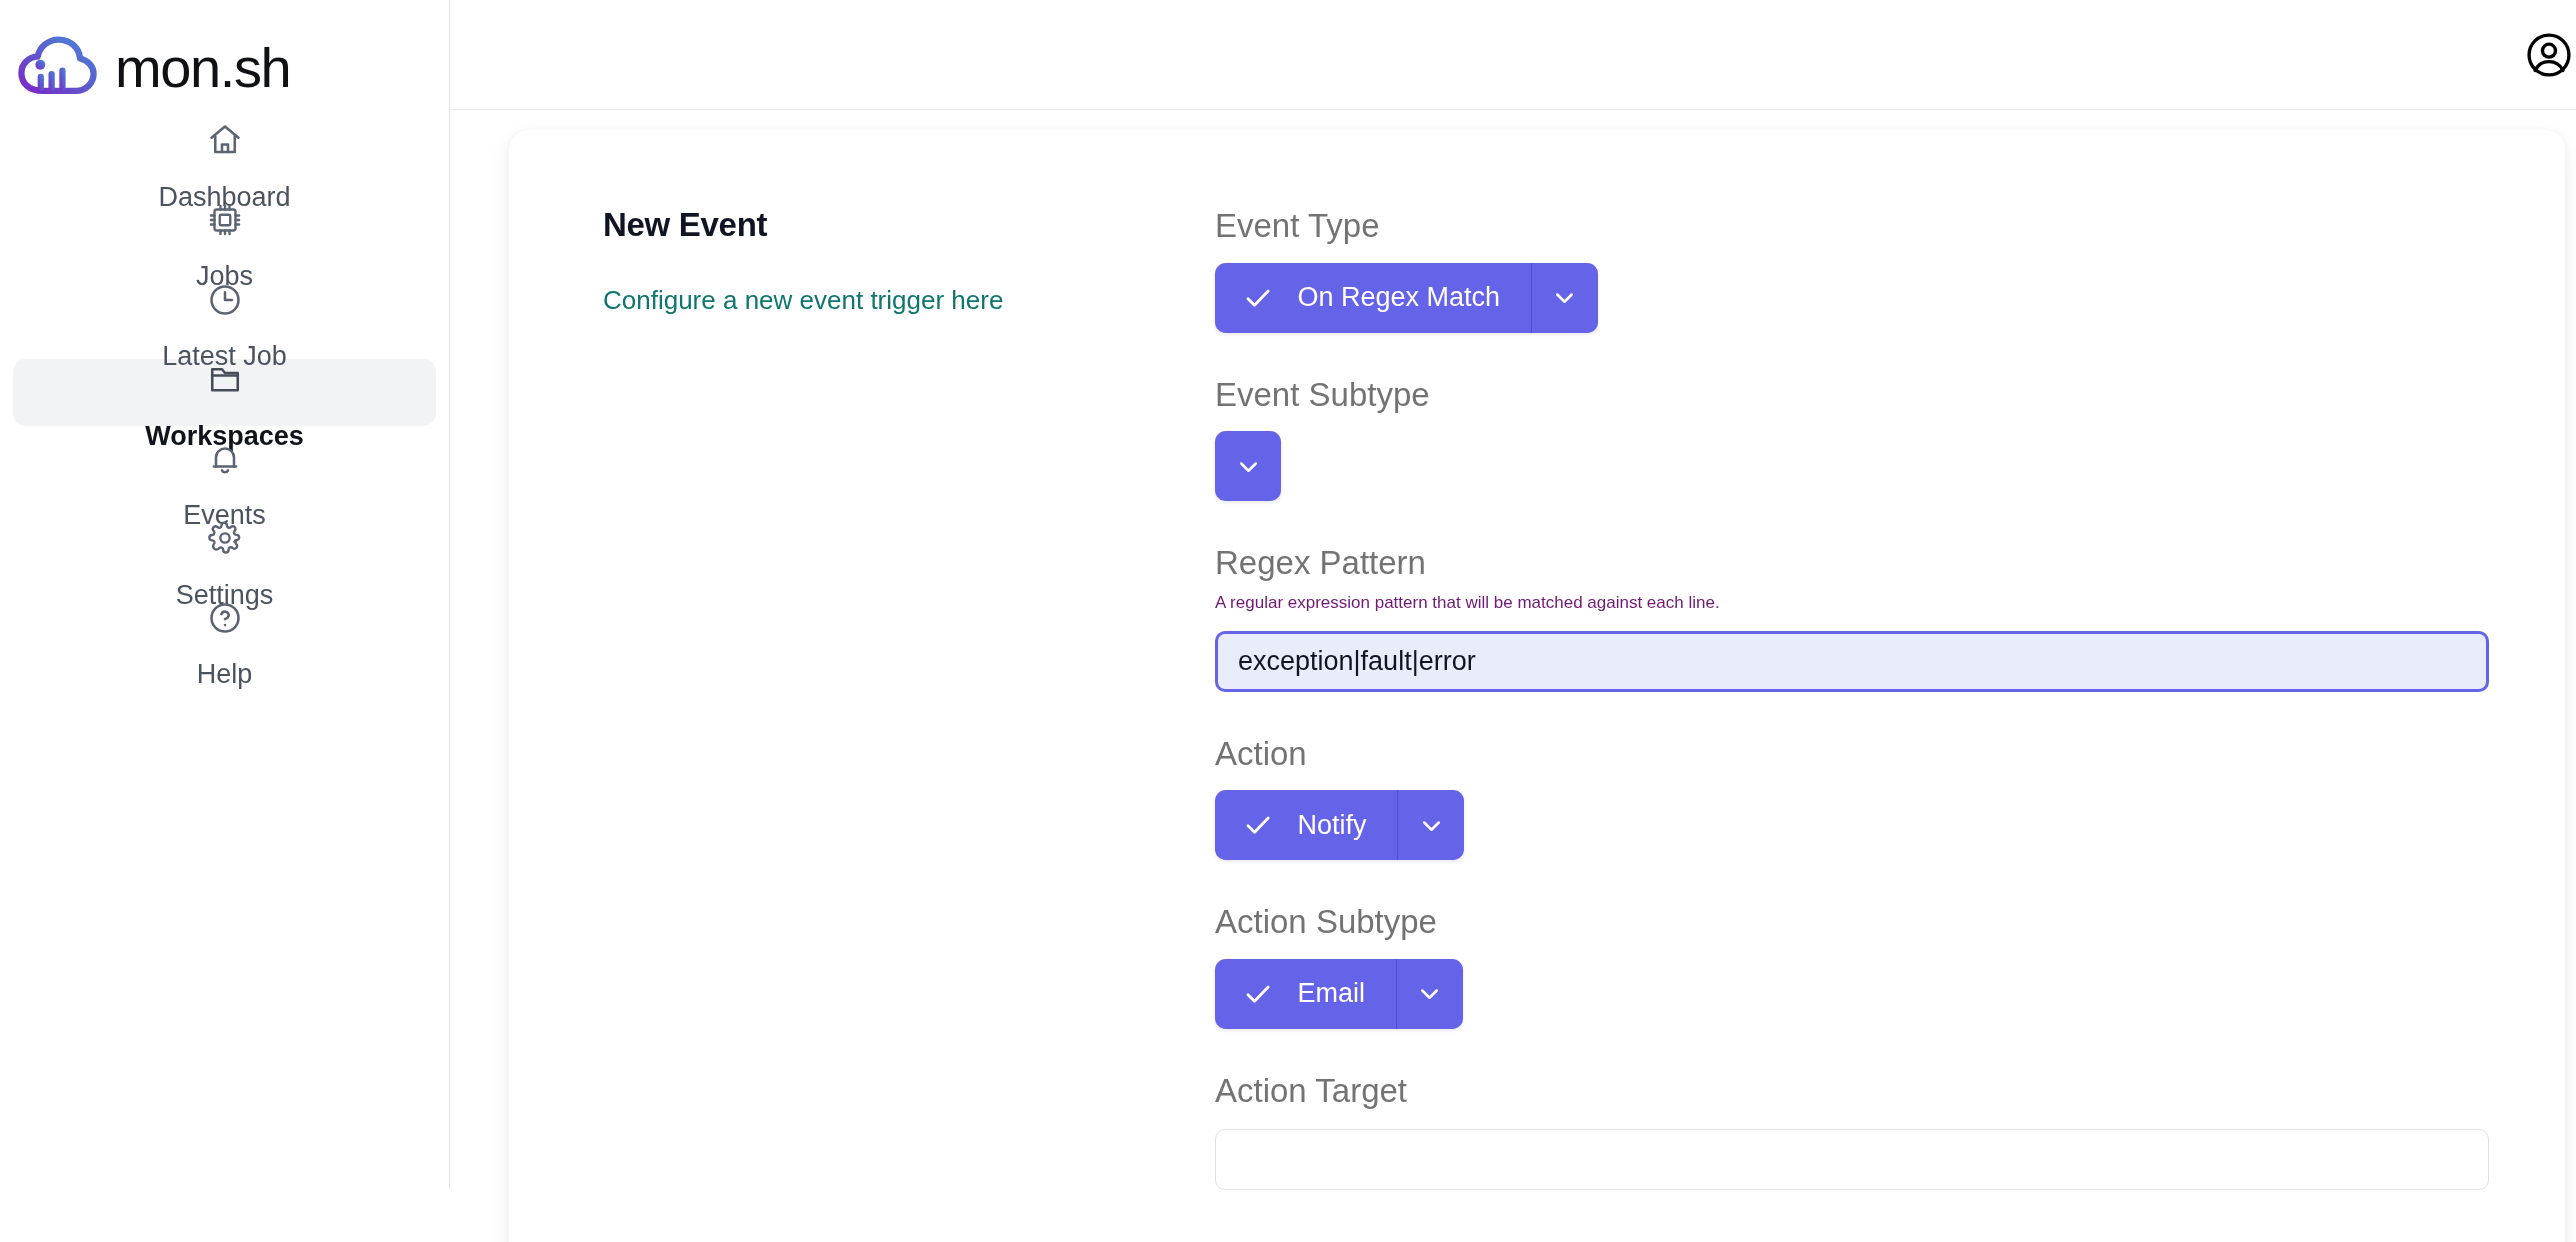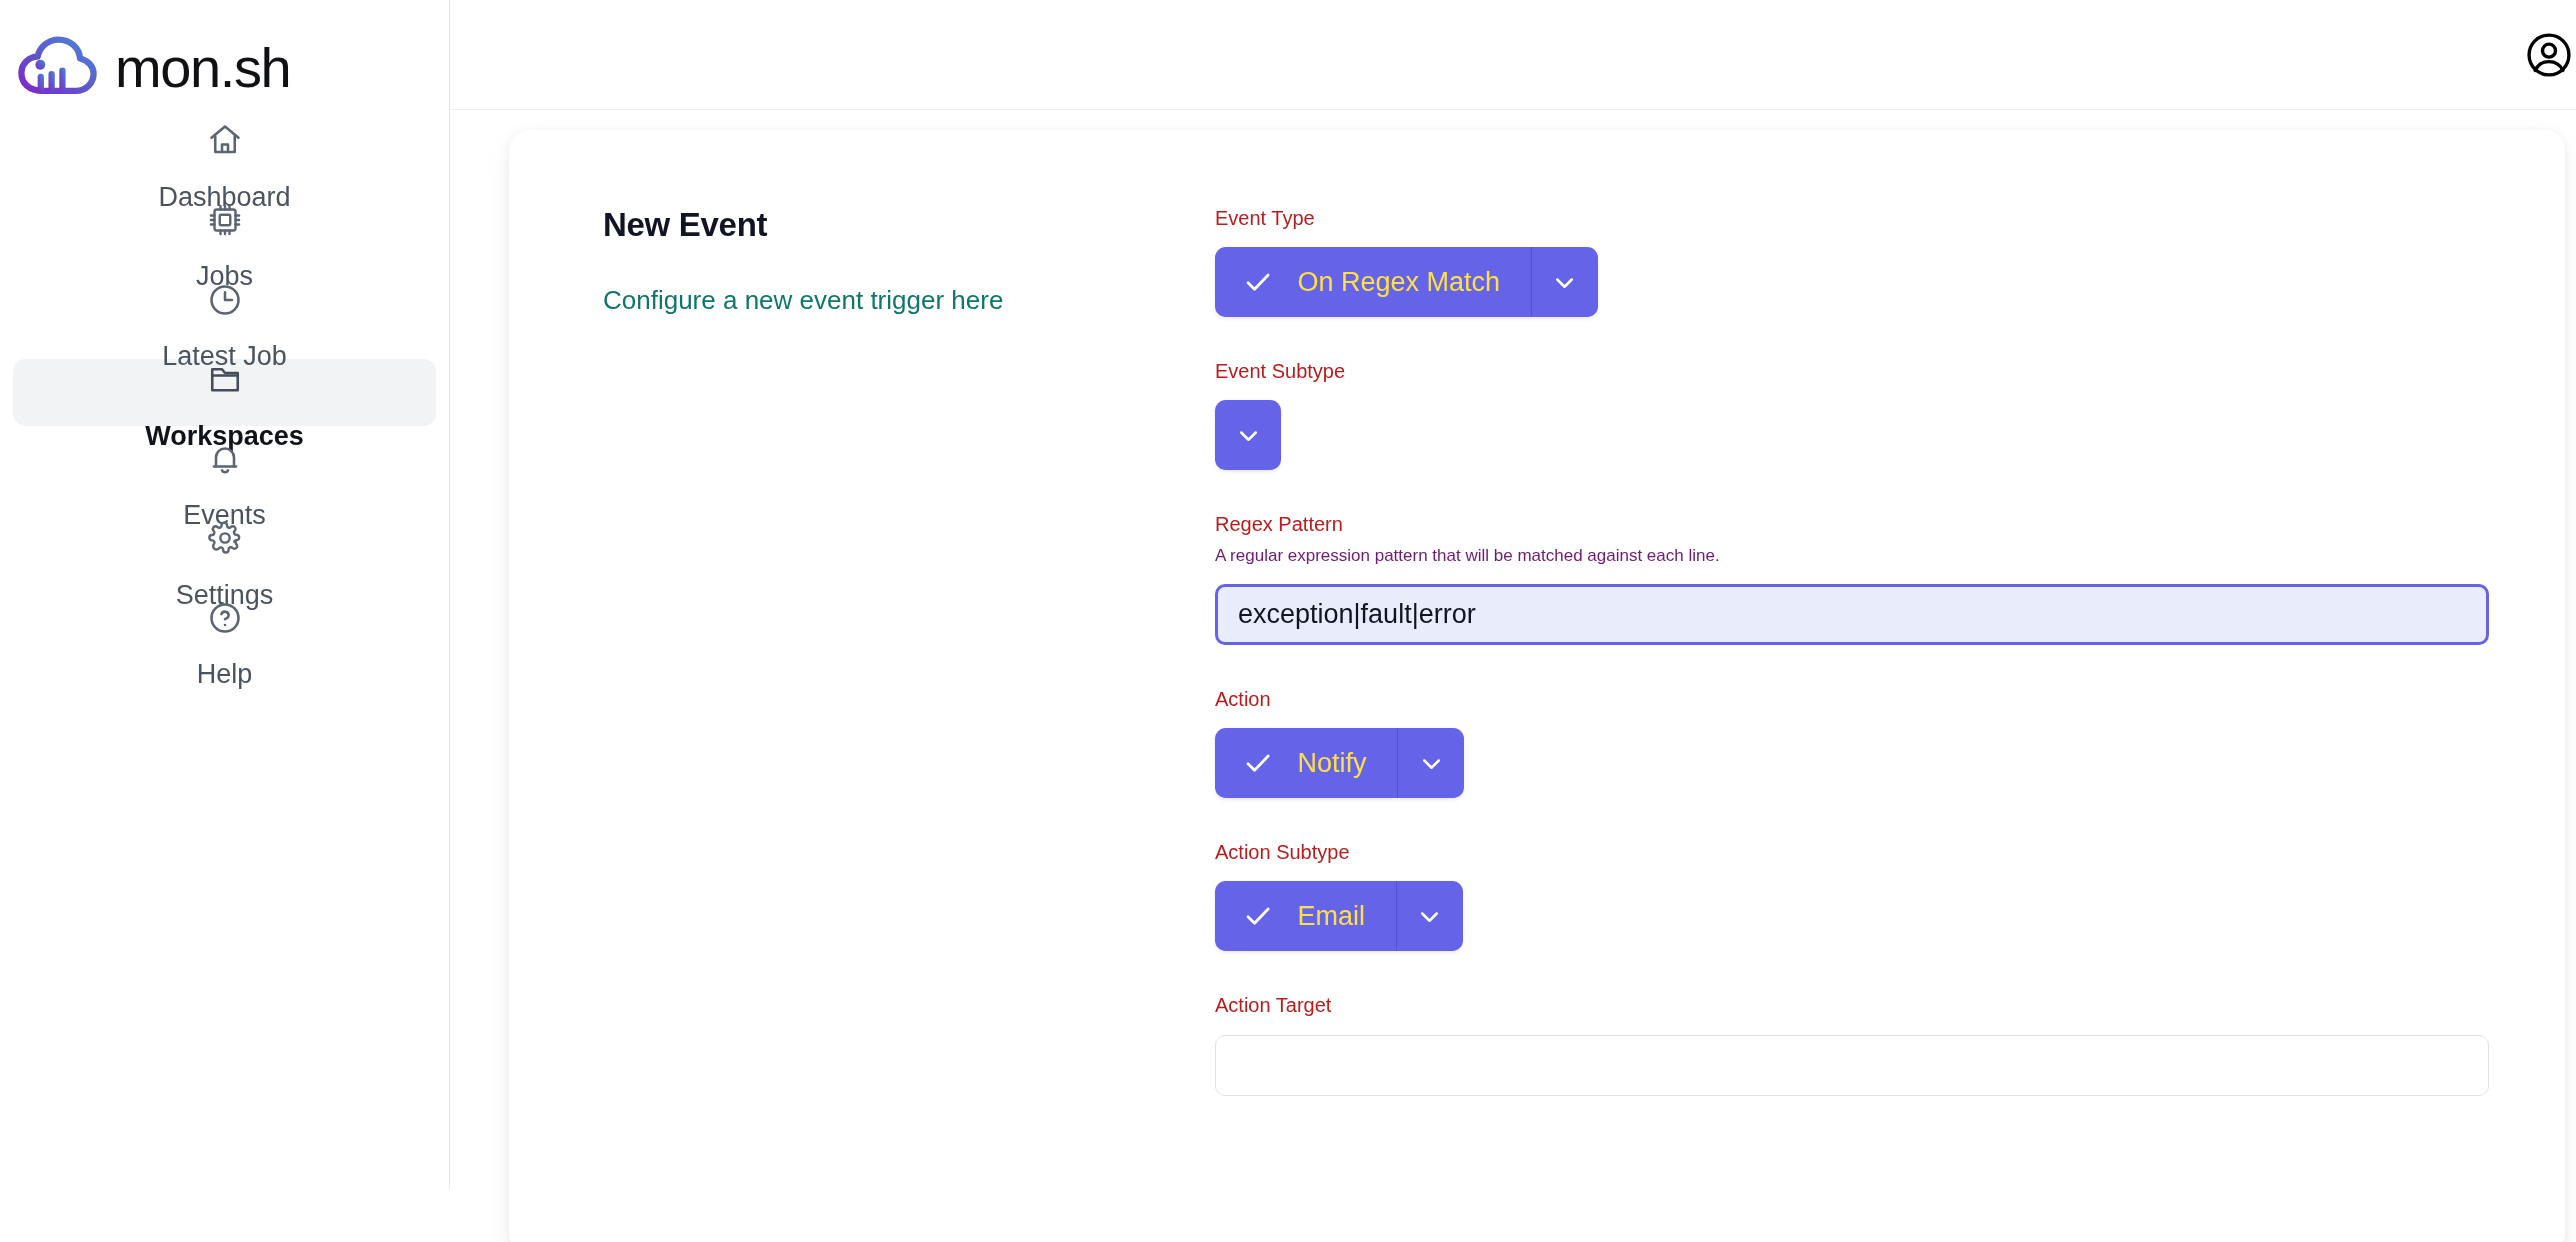--- a/index.html
+++ b/index.html
@@ -83,40 +83,40 @@
     min-height: 1124px;
     display: flex;
     gap: 0;
   }
   .card-left { width: 659px; flex: 0 0 659px; padding-left: 47px; padding-top: 20px; }
   .card-title { font-size: 33px; color: #111523; font-weight: 700; letter-spacing: -0.3px; }
   .card-sub { font-size: 26px; color: #0f766e; margin-top: 41px; }
   .card-right { flex: 1 1 auto; padding-top: 20px; }
 
   .field { margin-bottom: 42px; }
-  .field-label { font-size: 20px; color: #b91c1c; line-height: 1.2; }
+  .field-label { font-size: 33px; color: #737373; line-height: 1.2; }
   .field-hint { font-size: 17px; color: #701a75; margin-top: 10px; }
 
   
   .split-btn {
     display: inline-flex; align-items: stretch;
     background: #6563e8;
     border-radius: 10.8px;
     margin-top: 17px;
     box-shadow: 0 1.8px 3.6px rgba(50,50,93,0.10);
     cursor: pointer; overflow: hidden;
     height: 70px;
   }
   .split-main {
     display: flex; align-items: center; gap: 23.4px;
     padding: 0 31px 0 27px;
     border-right: 1.8px solid #5450d6;
   }
   .split-check { width: 32px; height: 32px; flex: 0 0 32px; color: #ffffff; }
-  .split-label { font-size: 27px; color: #fde047; white-space: nowrap; line-height: 1; }
+  .split-label { font-size: 27px; color: #ffffff; white-space: nowrap; line-height: 1; }
   .split-caret {
     display: flex; align-items: center; justify-content: center;
     width: 66px; color: #ffffff;
   }
   .split-caret svg { width: 29px; height: 29px; }
 
   
   .text-input {
     display: block;
     width: 1274px;

